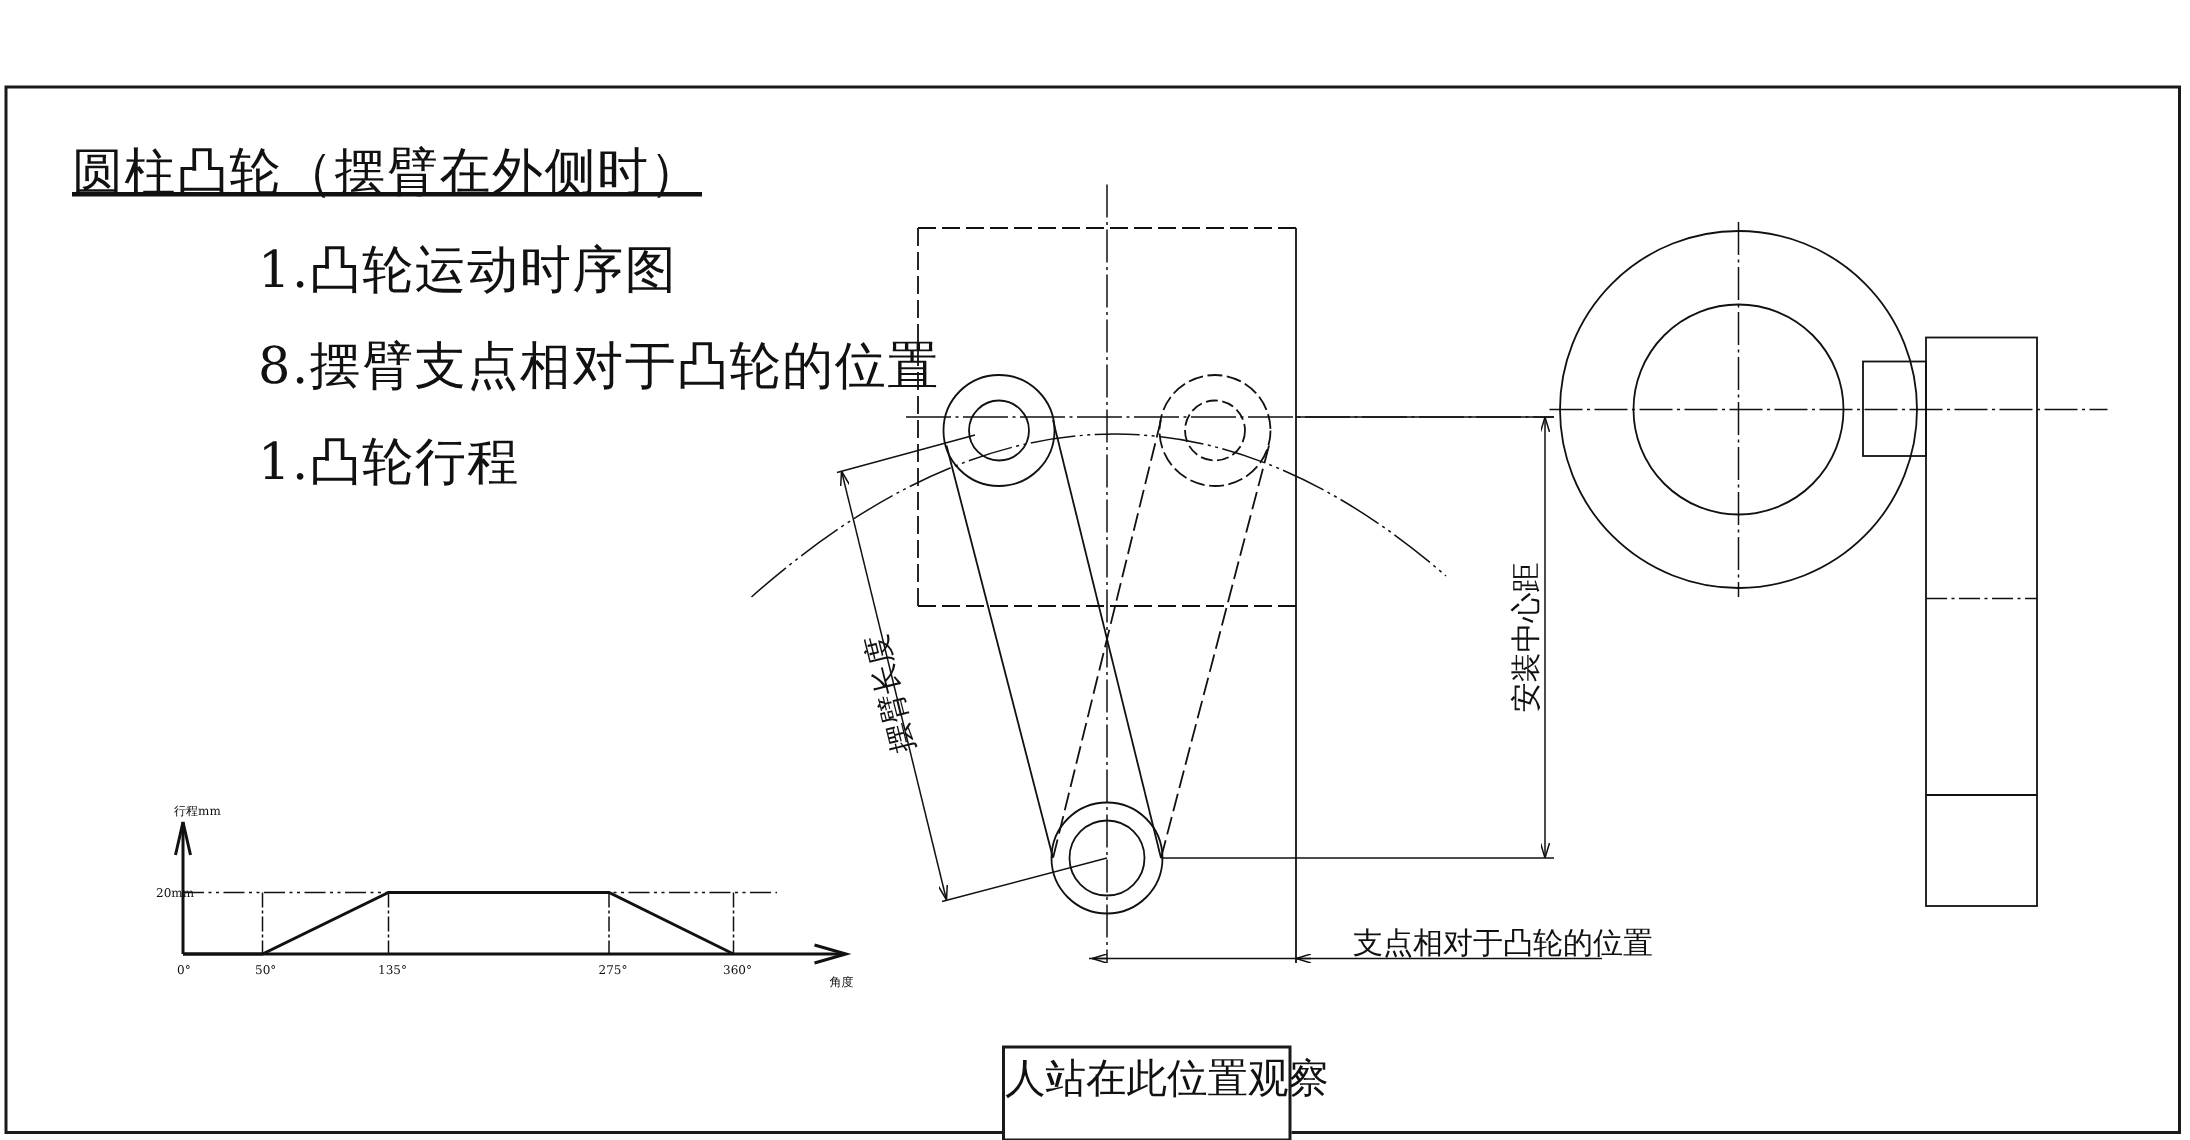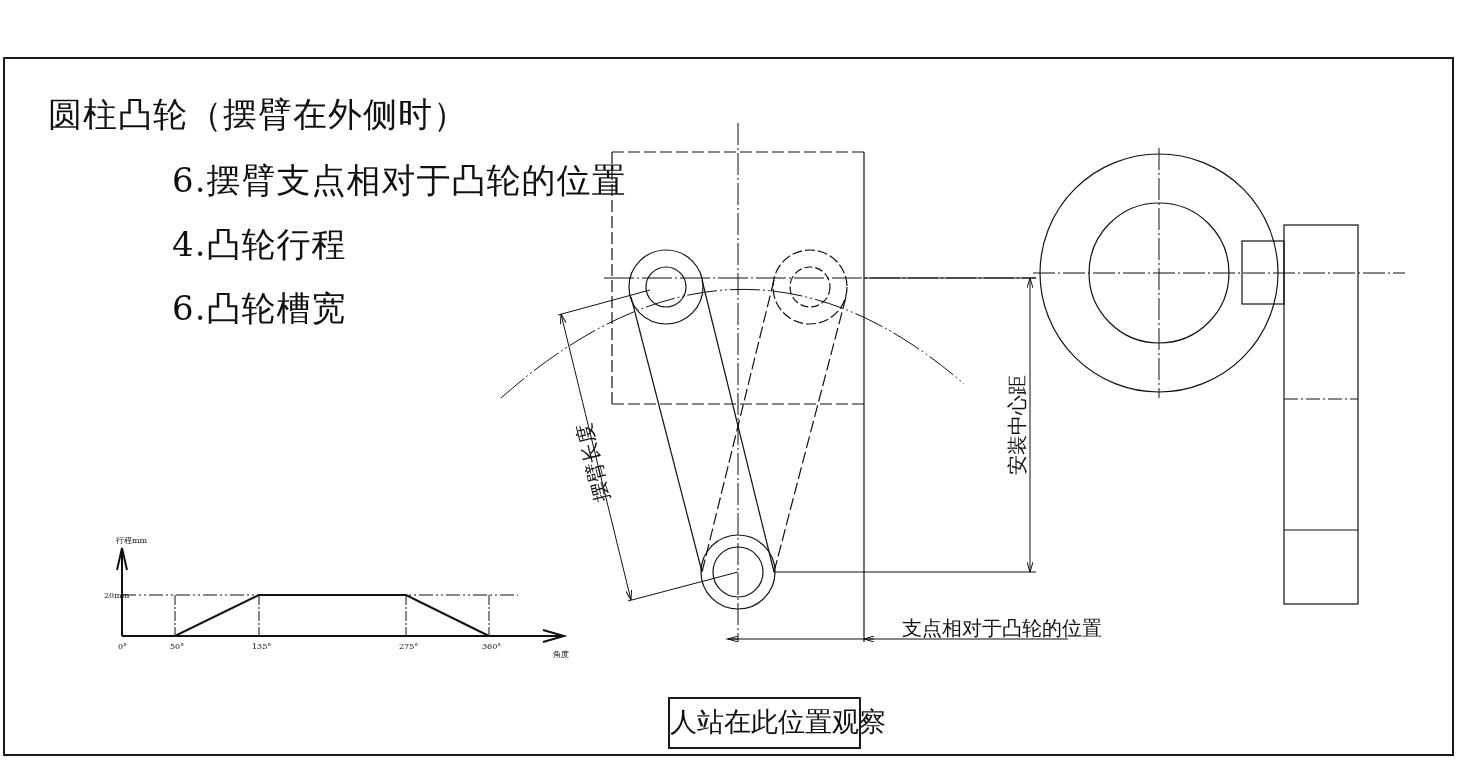--- a/index.html
+++ b/index.html
@@ -1,35 +1,35 @@
 <!DOCTYPE html>
 <html><head>
   <meta charset="utf-8">
   <style>
     html, body { margin: 0; padding: 0; background: #ffffff; }
     body { width: 1460px; height: 760px; position: relative; overflow: hidden; font-family: "DejaVu Serif", "Liberation Serif", serif; color: #111; }
     #canvas { position: absolute; left: 0; top: 0; width: 1460px; height: 760px; }
     .frame { position: absolute; left: 3px; top: 57px; width: 1451px; height: 699px; border: 2px solid #1a1a1a; box-sizing: border-box; }
-    .title { position: absolute; left: 48px; top: 92px; font-size: 34px; letter-spacing: 1px; white-space: nowrap; }
+    .title { position: absolute; left: 48px; top: 92px; font-size: 34px; letter-spacing: 1px; white-space: nowrap; text-decoration: underline; }
     .list { position: absolute; left: 172px; top: 150px; margin: 0; padding: 0; list-style: none; }
     .list li { height: 64px; line-height: 60px; font-size: 34px; white-space: nowrap; letter-spacing: 1px; }
-    .note-box { position: absolute; left: 668px; top: 697px; width: 193px; height: 52px; border: 2px solid #1a1a1a; box-sizing: border-box; font-size: 27px; line-height: 46px; text-align: center; background: #fff; white-space: nowrap; }
+    .note-box { position: absolute; left: 668px; top: 697px; width: 193px; height: 64px; border: 2px solid #1a1a1a; box-sizing: border-box; font-size: 27px; line-height: 46px; text-align: center; background: #fff; white-space: nowrap; font-family: Liberation Mono, monospace; }
     svg text { font-family: "DejaVu Serif", "Liberation Serif", serif; fill: #111; }
   </style>
 </head>
 <body>
 
 <div class="frame"></div>
 
 <div class="title">圆柱凸轮（摆臂在外侧时）</div>
 
 <ul class="list">
-  <li>6.摆臂支点相对于凸轮的位置</li>
-  <li>4.凸轮行程</li>
-  <li>6.凸轮槽宽</li>
+  <li>1.凸轮运动时序图</li>
+  <li>8.摆臂支点相对于凸轮的位置</li>
+  <li>1.凸轮行程</li>
 </ul>
 
 <svg id="canvas" viewBox="0 0 1460 760" xmlns="http://www.w3.org/2000/svg">
   <defs>
     <marker id="arr" markerWidth="10" markerHeight="6" refX="10" refY="3" orient="auto-start-reverse" markerUnits="userSpaceOnUse">
       <path d="M0,0 L10,3 L0,6" fill="none" stroke="#111" stroke-width="1"></path>
     </marker>
   </defs>
 
   <g stroke="#111" fill="none">

